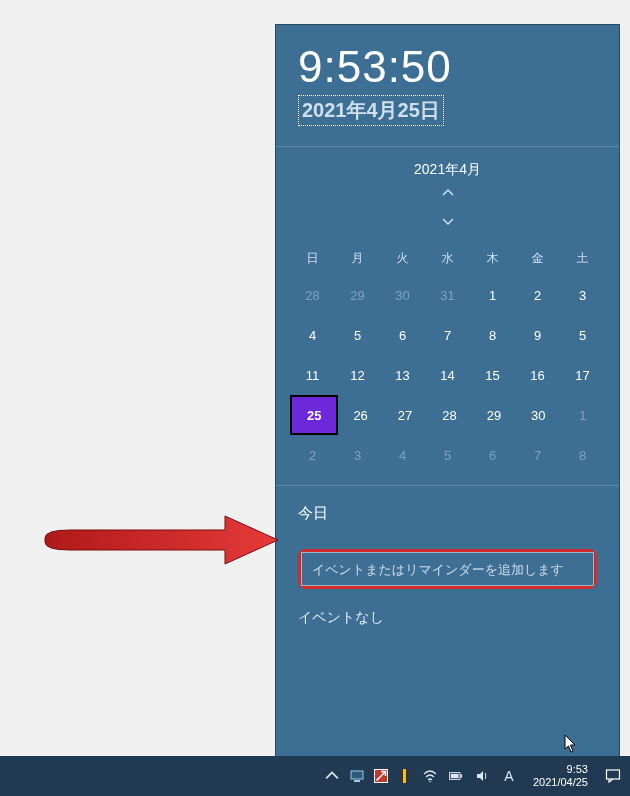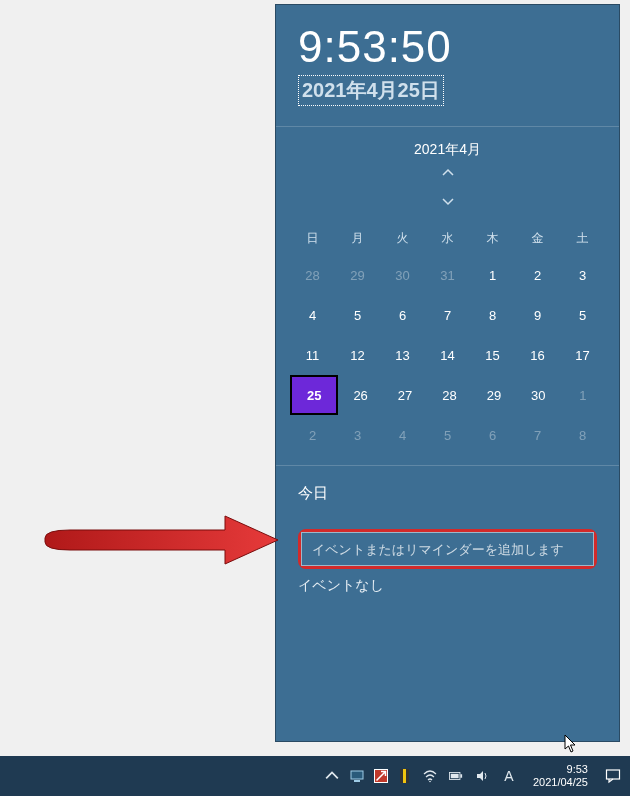--- a/index.html
+++ b/index.html
@@ -7,21 +7,21 @@
       width: 630px;
       height: 796px;
       font-family: "Segoe UI", "Yu Gothic UI", sans-serif;
       background: #f0f0f0;
       position: relative;
       overflow: hidden;
     }
     .flyout {
       position: absolute;
       right: 10px;
-      top: 4px;
+      top: 24px;
       width: 345px;
       height: 738px;
       background: #3d6e93;
       color: #fff;
       border: 1px solid #2a4a63;
       display: flex;
       flex-direction: column;
     }
     .clock-block { padding: 20px 22px 10px 22px; }
     .clock-time { font-size: 44px; font-weight: 300; letter-spacing: 1px; line-height: 1; }
@@ -61,21 +61,21 @@
       width: 100%;
       height: 34px;
       background: #3d6e93;
       border: 1px solid rgba(255,255,255,0.5);
       color: #fff;
       font-size: 13px;
       padding: 0 10px;
       outline: none;
     }
     .event-input::placeholder { color: rgba(255,255,255,0.75); }
-    .no-events { font-size: 14px; margin-top: 8px; color: #e6eef4; }
+    .no-events { font-size: 14px; margin-top: 20px; color: #e6eef4; }
     .hide-row { padding: 0 18px 12px 0; text-align: right; font-size: 13px; display: flex; justify-content: flex-end; align-items: center; gap: 4px; cursor: pointer; }
     .hide-row svg { width: 10px; height: 10px; }
     .arrow {
       position: absolute;
       left: 40px;
       top: 510px;
       width: 240px;
       height: 60px;
       pointer-events: none;
     }

